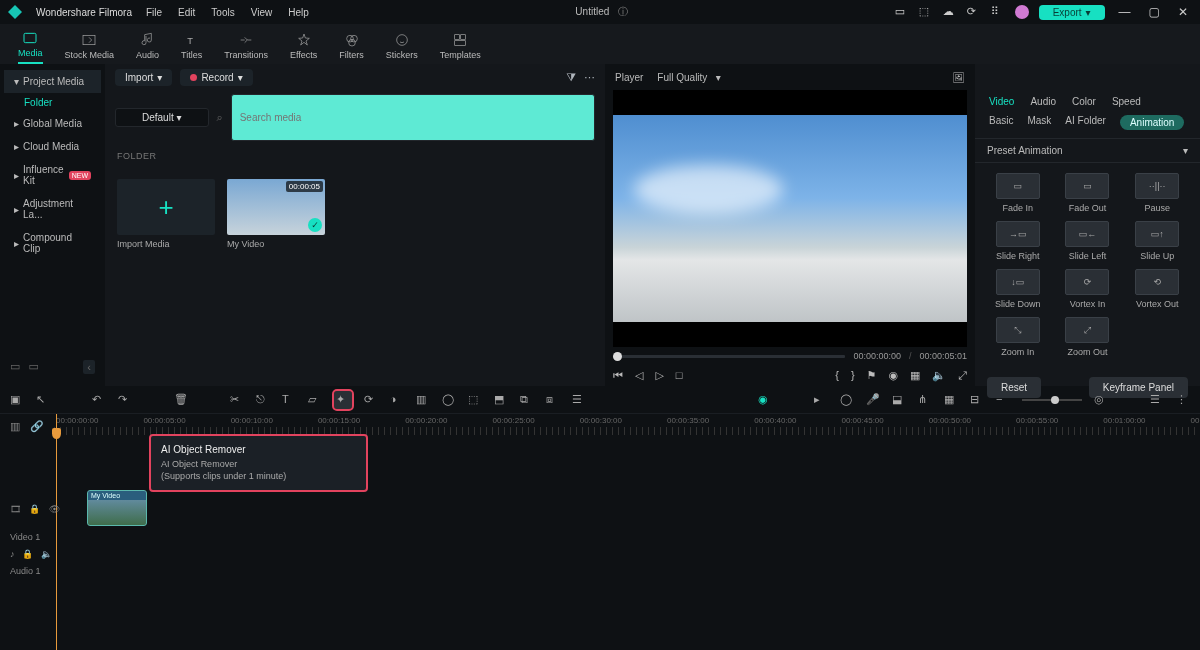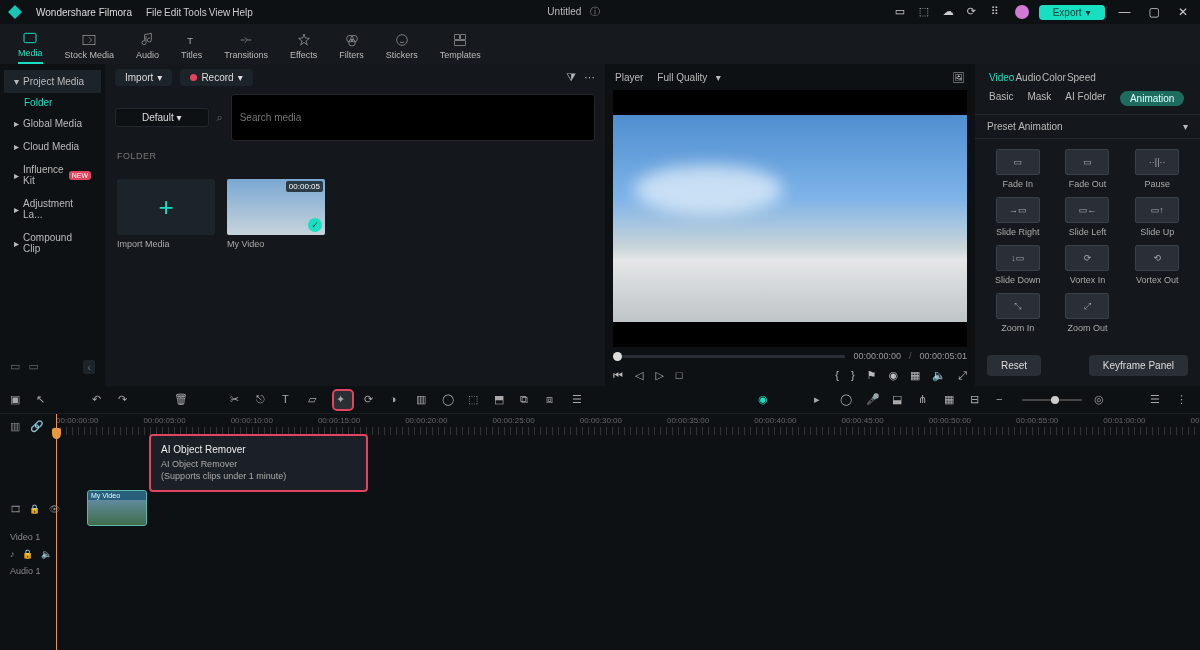--- a/index.html
+++ b/index.html
@@ -1,20 +1,20 @@
 <!DOCTYPE html>
 <html><head>
 <meta charset="utf-8">
 <style>
   * { box-sizing: border-box; margin: 0; padding: 0; font-family: -apple-system, "Segoe UI", Arial, sans-serif; }
   body { background:#0e1114; color:#aeb4bb; font-size:11px; width:1200px; height:650px; overflow:hidden; }
   .titlebar { height:24px; background:#0e1114; display:flex; align-items:center; padding:0 8px; gap:14px; }
   .titlebar .logo { width:14px; height:14px; background:#17c6b5; clip-path: polygon(50% 0, 100% 50%, 50% 100%, 0 50%); display:inline-block; }
   .brand { color:#ddd; font-size:10px; }
-  .menu { display:flex; gap:2px; color:#ccc; font-size:10px; }
+  .menu { display:flex; gap:16px; color:#ccc; font-size:10px; }
   .title-center { flex:1; text-align:center; color:#bbb; font-size:10px; }
   .title-right { display:flex; align-items:center; gap:10px; }
   .ri { width:14px; height:14px; display:inline-block; color:#ccc; }
   .avatar { width:14px;height:14px;border-radius:50%;background:#d07ad3;}
   .export-btn { background:#17e0c2; color:#083e36; padding:2px 14px; border-radius:4px; font-size:10px; display:flex; align-items:center; gap:4px; }
   .win-btn { color:#ccc; font-size:12px; padding:0 4px; }
   
   .tooltabs { height:40px; background:#16191d; display:flex; align-items:flex-end; gap:22px; padding:0 18px;}
   .tooltabs .tt { display:flex; flex-direction:column; align-items:center; gap:2px; font-size:9px; color:#bbb; padding-bottom:4px; }
   .tooltabs .tt.active { color:#17e0c2; border-bottom:2px solid #17e0c2; }
@@ -26,21 +26,21 @@
   .left .li.sel { background:#1c2329; }
   .left .sub { color:#17e0c2; padding:4px 20px; font-size:10px;}
   .badge-new{background:#e2435e;border-radius:3px;font-size:7px;padding:1px 3px;color:#fff;}
   .left .collapse { margin-top:auto; display:flex; gap:8px; padding:6px; color:#666;}
   .center { flex:1; background:#14171b; display:flex; flex-direction:column; }
   .center-bar { height:26px; display:flex; align-items:center; gap:8px; padding:0 10px; }
   .pill { background:#1c2329; padding:3px 10px; border-radius:4px; font-size:10px; display:flex; align-items:center; gap:4px; color:#ddd;}
   .pill .rec{width:7px;height:7px;border-radius:50%;background:#e2435e;display:inline-block;}
   .search-row { display:flex; align-items:center; gap:8px; padding:4px 10px; }
   .dropdown { background:#0e1114; border:1px solid #23272c; padding:3px 26px; border-radius:3px; font-size:10px; color:#ddd;}
-  .search { flex:1; background:#000000; border:1px solid #23272c; border-radius:3px; padding:17px 8px; color:#777; font-size:10px;}
+  .search { flex:1; background:#5eead4; border:1px solid #23272c; border-radius:3px; padding:17px 8px; color:#777; font-size:10px;}
   .folder-label { padding:6px 12px; font-size:9px; color:#777; letter-spacing:.5px;}
   .thumbs { display:flex; gap:12px; padding:4px 12px;}
   .thumb { width:98px; }
   .thumb .box { width:98px;height:56px;background:#1c2329;display:flex;align-items:center;justify-content:center;position:relative;border-radius:2px;margin-top:8px;}
   .thumb .plus{font-size:26px;color:#17e0c2;font-weight:100;}
   .thumb .vid { background:linear-gradient(#7aa8d3,#c7d3db); width:100%;height:100%;border-radius:2px;position:relative;}
   .thumb .dur{position:absolute;top:2px;right:2px;background:#000a;color:#fff;font-size:8px;padding:1px 3px;border-radius:2px;}
   .thumb .check{position:absolute;bottom:3px;right:3px;width:14px;height:14px;border-radius:50%;background:#17e0c2;display:flex;align-items:center;justify-content:center;color:#083e36;font-size:9px;}
   .thumb .cap{font-size:9px;color:#aaa;padding-top:4px;}
   .player { width:370px; background:#0e1114; display:flex; flex-direction:column; }
@@ -50,21 +50,21 @@
   .canvas .img{width:100%;height:207px;background:linear-gradient(#4f8ed0 0%, #7db3e8 40%, #c9d4d8 64%, #e4e6e7 70%, #bfc4c7 100%);position:relative;}
   .canvas .cloud{position:absolute;left:6%;top:24%;width:42%;height:24%;background:#fff9;border-radius:50%;filter:blur(8px);}
   .p-row{display:flex;align-items:center;gap:8px;padding:4px 8px;font-size:9px;color:#999;}
   .p-row .track{flex:1;height:3px;background:#2a2f35;border-radius:1px;position:relative;}
   .p-row .dot{position:absolute;left:0;top:-3px;width:9px;height:9px;border-radius:50%;background:#ddd;}
   .p-ctrl{display:flex;align-items:center;justify-content:center;gap:14px;padding:4px 8px;color:#bbb;}
   .p-ctrl .grp{display:flex;gap:12px;}
   .p-ctrl .sp{flex:1;}
   
   .right { width:225px; background:#14171b; display:flex;flex-direction:column;}
-  .rtabs{display:flex;gap:1px;padding:8px 14px;font-size:10px;color:#bbb;}
+  .rtabs{display:flex;gap:16px;padding:8px 14px;font-size:10px;color:#bbb;margin-top:24px;}
   .rtabs .on{color:#17e0c2;}
   .rtabs2{display:flex;gap:14px;padding:0 14px 8px;font-size:10px;color:#bbb;}
   .rtabs2 .on{background:#1e6b60;color:#dff;padding:2px 10px;border-radius:10px;}
   .preset-row{padding:6px 12px;font-size:10px;color:#bbb;display:flex;justify-content:space-between;border-top:1px solid #23272c;border-bottom:1px solid #23272c;}
   .anim-grid{display:grid;grid-template-columns:repeat(3,1fr);gap:8px;padding:10px 12px;}
   .anim{display:flex;flex-direction:column;align-items:center;gap:4px;}
   .anim .sq{width:44px;height:26px;background:#2a2f35;border:1px solid #3a4047;border-radius:2px;display:flex;align-items:center;justify-content:center;color:#aaa;font-size:9px;}
   .anim .lb{font-size:9px;color:#aaa;}
   .rfoot{margin-top:auto;display:flex;justify-content:space-between;padding:10px 12px;}
   .rbtn{background:#2a2f35;color:#ddd;padding:5px 14px;border-radius:4px;font-size:10px;}

